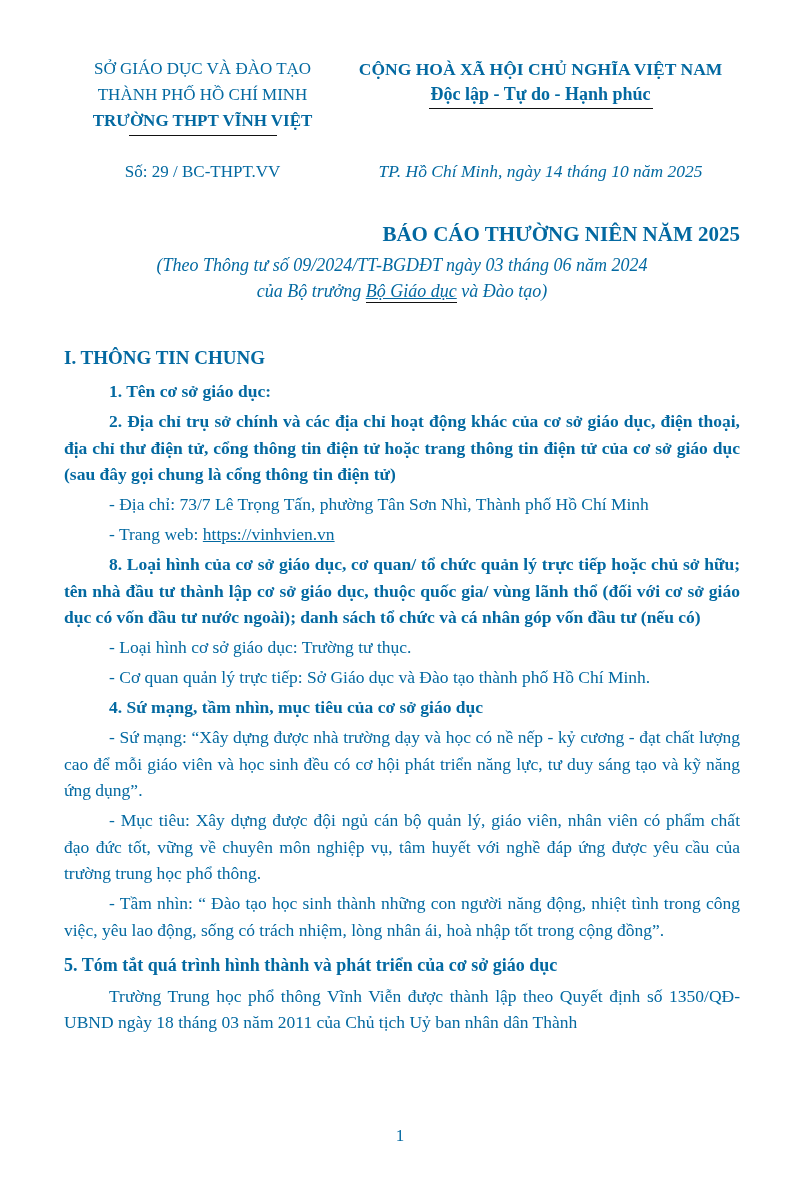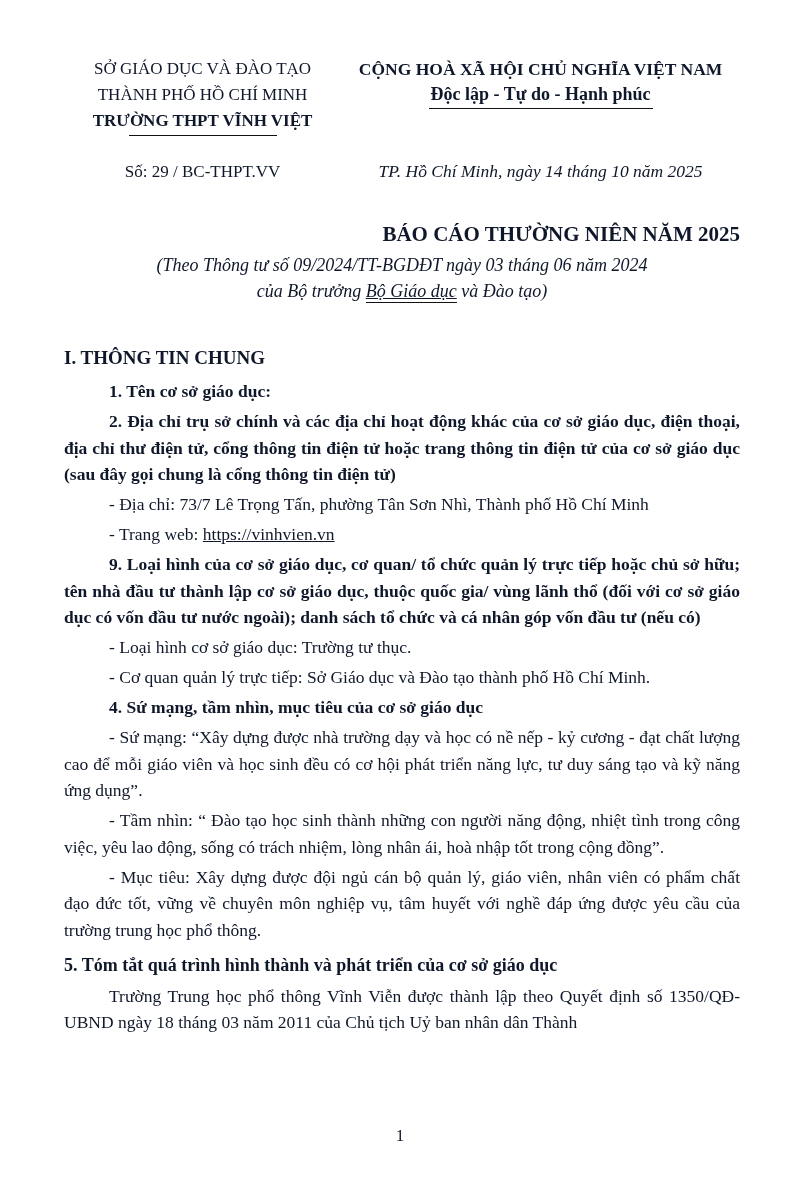--- a/index.html
+++ b/index.html
@@ -1,21 +1,21 @@
 <!DOCTYPE html>
 <html><head>
 <meta charset="utf-8">
 <style>
   html,body{margin:0;padding:0;background:#e8e8e8;}
   .page{
     position:relative;
     width:800px;height:1192px;
     margin:0 auto;
     background:#ffffff;
-    color:#0f172a;
+    color:#0369a1;
     font-family:"Liberation Serif","DejaVu Serif",serif;
     box-sizing:border-box;
     padding:56px 60px 0 64px;
     overflow:hidden;
   }
   
   .head-row1{display:flex;}
   .head-row2{display:flex;margin-top:22px;}
   .col-left{width:41%;text-align:center;}
   .col-right{width:59%;text-align:center;}
@@ -82,28 +82,28 @@
 
   <div class="body">
     <div class="sec-heading">I. THÔNG TIN CHUNG</div>
 
     <div class="para bold">1. Tên cơ sở giáo dục:</div>
 
     <div class="para bold">2. Địa chỉ trụ sở chính và các địa chỉ hoạt động khác của cơ sở giáo dục, điện thoại, địa chỉ thư điện tử, cổng thông tin điện tử hoặc trang thông tin điện tử của cơ sở giáo dục (sau đây gọi chung là cổng thông tin điện tử)</div>
     <div class="para">- Địa chỉ: 73/7 Lê Trọng Tấn, phường Tân Sơn Nhì, Thành phố Hồ Chí Minh</div>
     <div class="para"><span>- Trang web: </span><a class="doc-link" href="#">https://vinhvien.vn</a></div>
 
-    <div class="para bold">9. Loại hình của cơ sở giáo dục, cơ quan/ tổ chức quản lý trực tiếp hoặc chủ sở hữu; tên nhà đầu tư thành lập cơ sở giáo dục, thuộc quốc gia/ vùng lãnh thổ (đối với cơ sở giáo dục có vốn đầu tư nước ngoài); danh sách tổ chức và cá nhân góp vốn đầu tư (nếu có)</div>
+    <div class="para bold">8. Loại hình của cơ sở giáo dục, cơ quan/ tổ chức quản lý trực tiếp hoặc chủ sở hữu; tên nhà đầu tư thành lập cơ sở giáo dục, thuộc quốc gia/ vùng lãnh thổ (đối với cơ sở giáo dục có vốn đầu tư nước ngoài); danh sách tổ chức và cá nhân góp vốn đầu tư (nếu có)</div>
     <div class="para">- Loại hình cơ sở giáo dục: Trường tư thục.</div>
     <div class="para">- Cơ quan quản lý trực tiếp: Sở Giáo dục và Đào tạo thành phố Hồ Chí Minh.</div>
 
     <div class="para bold">4. Sứ mạng, tầm nhìn, mục tiêu của cơ sở giáo dục</div>
     <div class="para">- Sứ mạng: “Xây dựng được nhà trường dạy và học có nề nếp - kỷ cương - đạt chất lượng cao để mỗi giáo viên và học sinh đều có cơ hội phát triển năng lực, tư duy sáng tạo và kỹ năng ứng dụng”.</div>
+    <div class="para">- Mục tiêu: Xây dựng được đội ngủ cán bộ quản lý, giáo viên, nhân viên có phẩm chất đạo đức tốt, vững về chuyên môn nghiệp vụ, tâm huyết với nghề đáp ứng được yêu cầu của trường trung học phổ thông.</div>
     <div class="para">- Tầm nhìn: “ Đào tạo học sinh thành những con người năng động, nhiệt tình trong công việc, yêu lao động, sống có trách nhiệm, lòng nhân ái, hoà nhập tốt trong cộng đồng”.</div>
-    <div class="para">- Mục tiêu: Xây dựng được đội ngủ cán bộ quản lý, giáo viên, nhân viên có phẩm chất đạo đức tốt, vững về chuyên môn nghiệp vụ, tâm huyết với nghề đáp ứng được yêu cầu của trường trung học phổ thông.</div>
 
     <div class="heading-left">5. Tóm tắt quá trình hình thành và phát triển của cơ sở giáo dục</div>
     <div class="para">Trường Trung học phổ thông Vĩnh Viễn được thành lập theo  Quyết định số 1350/QĐ-UBND ngày 18 tháng 03 năm 2011 của Chủ tịch Uỷ ban nhân dân  Thành</div>
   </div>
 
   <div class="footer">1</div>
 
 </div>
 
 </body></html>

